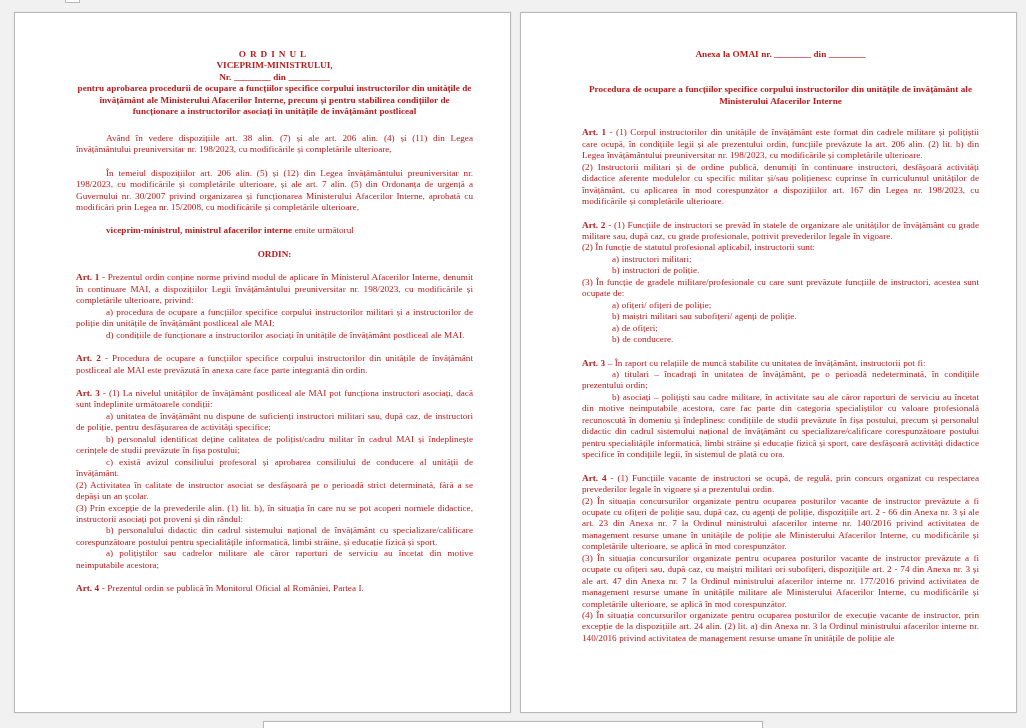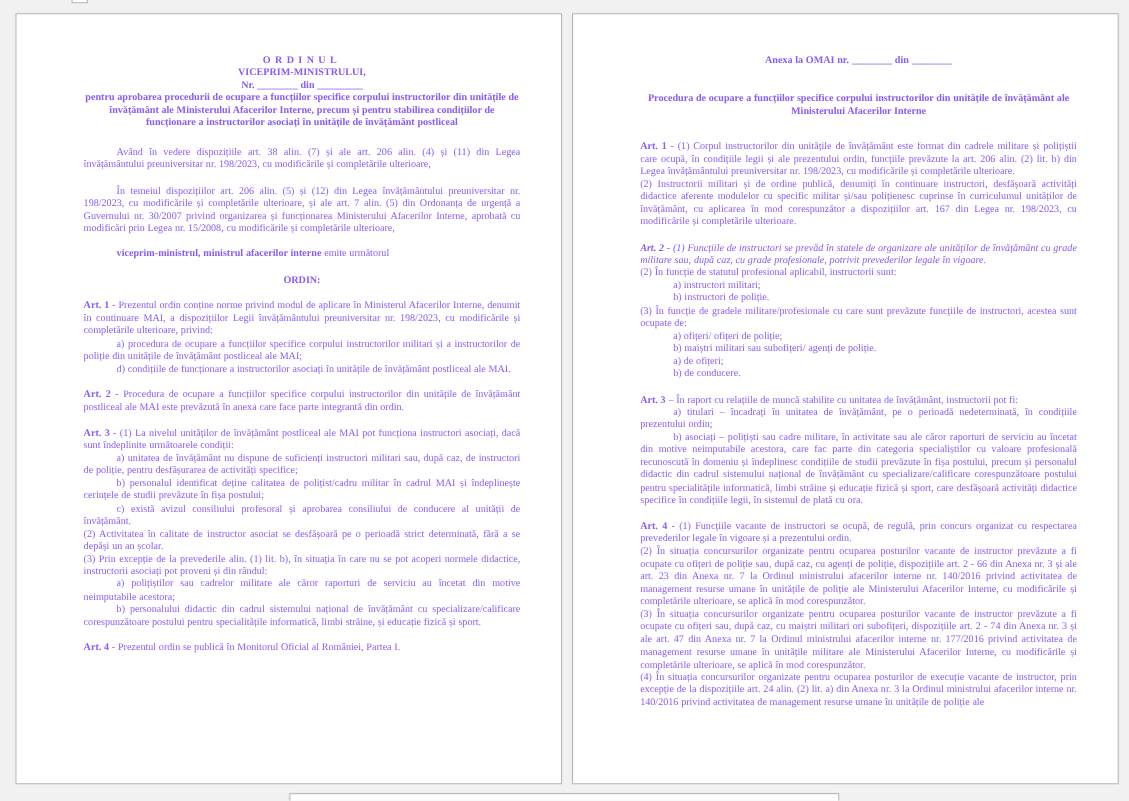--- a/index.html
+++ b/index.html
@@ -27,21 +27,21 @@
   .page-next { left: 263px; top: 721px; width: 500px; height: 30px; }
   .page-fragment-top {
     position: absolute;
     left: 65px; top: -7px; width: 15px; height: 10px;
     background: #fff; border: 1px solid #b8b8b8; box-sizing: border-box;
   }
   .page-content {
     position: absolute;
     left: 61px; right: 37px; top: 36px; bottom: 0;
     overflow: hidden;
-    color: #8b5cf6;
+    color: #b91c1c;
   }
   .para {
     margin: 0;
     font-size: 9.2px;
     line-height: 11.45px;
     text-align: justify;
     word-spacing: 0.2px;
   }
   .para b { font-weight: bold; }
   .c  { text-align: center; font-weight: bold; }
@@ -69,33 +69,33 @@
         <p class="para" style="margin-top: 12px;"><b>Art. 1</b> - Prezentul ordin conține norme privind modul de aplicare în Ministerul Afacerilor Interne, denumit în continuare MAI, a dispozițiilor Legii învățământului preuniversitar nr. 198/2023, cu modificările și completările ulterioare, privind:</p>
         <p class="para in">a) procedura de ocupare a funcțiilor specifice corpului instructorilor militari și a instructorilor de poliție din unitățile de învățământ postliceal ale MAI;</p>
         <p class="para in">d) condițiile de funcționare a instructorilor asociați în unitățile de învățământ postliceal ale MAI.</p>
         <p class="para" style="margin-top: 12px;"><b>Art. 2</b> - Procedura de ocupare a funcțiilor specifice corpului instructorilor din unitățile de învățământ postliceal ale MAI este prevăzută în anexa care face parte integrantă din ordin.</p>
         <p class="para" style="margin-top: 12px;"><b>Art. 3</b> - (1) La nivelul unităților de învățământ postliceal ale MAI pot funcționa instructori asociați, dacă sunt îndeplinite următoarele condiții:</p>
         <p class="para in">a) unitatea de învățământ nu dispune de suficienți instructori militari sau, după caz, de instructori de poliție, pentru desfășurarea de activități specifice;</p>
         <p class="para in">b) personalul identificat deține calitatea de polițist/cadru militar în cadrul MAI și îndeplinește cerințele de studii prevăzute în fișa postului;</p>
         <p class="para in">c) există avizul consiliului profesoral și aprobarea consiliului de conducere al unității de învățământ.</p>
         <p class="para">(2) Activitatea în calitate de instructor asociat se desfășoară pe o perioadă strict determinată, fără a se depăși un an școlar.</p>
         <p class="para">(3) Prin excepție de la prevederile alin. (1) lit. b), în situația în care nu se pot acoperi normele didactice, instructorii asociați pot proveni și din rândul:</p>
+        <p class="para in">b) personalului didactic din cadrul sistemului național de învățământ cu specializare/calificare corespunzătoare postului pentru specialitățile informatică, limbi străine, și educație fizică și sport.</p>
         <p class="para in">a) polițiștilor sau cadrelor militare ale căror raporturi de serviciu au încetat din motive neimputabile acestora;</p>
-        <p class="para in">b) personalului didactic din cadrul sistemului național de învățământ cu specializare/calificare corespunzătoare postului pentru specialitățile informatică, limbi străine, și educație fizică și sport.</p>
         <p class="para" style="margin-top: 12px;"><b>Art. 4</b> - Prezentul ordin se publică în Monitorul Oficial al României, Partea I.</p>
       </div>
   </div>
 
   <div class="page page-2">
     <div class="page-content">
         <p class="para r">Anexa la OMAI nr. ________ din ________</p>
         <p class="para c" style="margin-top: 24px;">Procedura de ocupare a funcțiilor specifice corpului instructorilor din unitățile de învățământ ale Ministerului Afacerilor Interne</p>
         <p class="para" style="margin-top: 20px;"><b>Art. 1</b> - (1) Corpul instructorilor din unitățile de învățământ este format din cadrele militare și polițiștii care ocupă, în condițiile legii și ale prezentului ordin, funcțiile prevăzute la art. 206 alin. (2) lit. b) din Legea învățământului preuniversitar nr. 198/2023, cu modificările și completările ulterioare.</p>
         <p class="para">(2) Instructorii militari și de ordine publică, denumiți în continuare instructori, desfășoară activități didactice aferente modulelor cu specific militar și/sau polițienesc cuprinse în curriculumul unităților de învățământ, cu aplicarea în mod corespunzător a dispozițiilor art. 167 din Legea nr. 198/2023, cu modificările și completările ulterioare.</p>
-        <p class="para" style="margin-top: 12px; font-style: italic;"><b>Art. 2</b> - (1) Funcțiile de instructori se prevăd în statele de organizare ale unităților de învățământ cu grade militare sau, după caz, cu grade profesionale, potrivit prevederilor legale în vigoare.</p>
+        <p class="para" style="margin-top: 12px;"><b>Art. 2</b> - (1) Funcțiile de instructori se prevăd în statele de organizare ale unităților de învățământ cu grade militare sau, după caz, cu grade profesionale, potrivit prevederilor legale în vigoare.</p>
         <p class="para">(2) În funcție de statutul profesional aplicabil, instructorii sunt:</p>
         <p class="para in">a) instructori militari;</p>
         <p class="para in">b) instructori de poliție.</p>
         <p class="para">(3) În funcție de gradele militare/profesionale cu care sunt prevăzute funcțiile de instructori, acestea sunt ocupate de:</p>
         <p class="para in">a) ofițeri/ ofițeri de poliție;</p>
         <p class="para in">b)  maiștri militari sau subofițeri/ agenți de poliție.</p>
         <p class="para in">a) de ofițeri;</p>
         <p class="para in">b) de conducere.</p>
         <p class="para" style="margin-top: 12px;"><b>Art. 3</b> – În raport cu relațiile de muncă stabilite cu unitatea de învățământ, instructorii pot fi:</p>
         <p class="para in">a) titulari –  încadrați în unitatea de învățământ, pe o perioadă nedeterminată, în condițiile prezentului ordin;</p>

